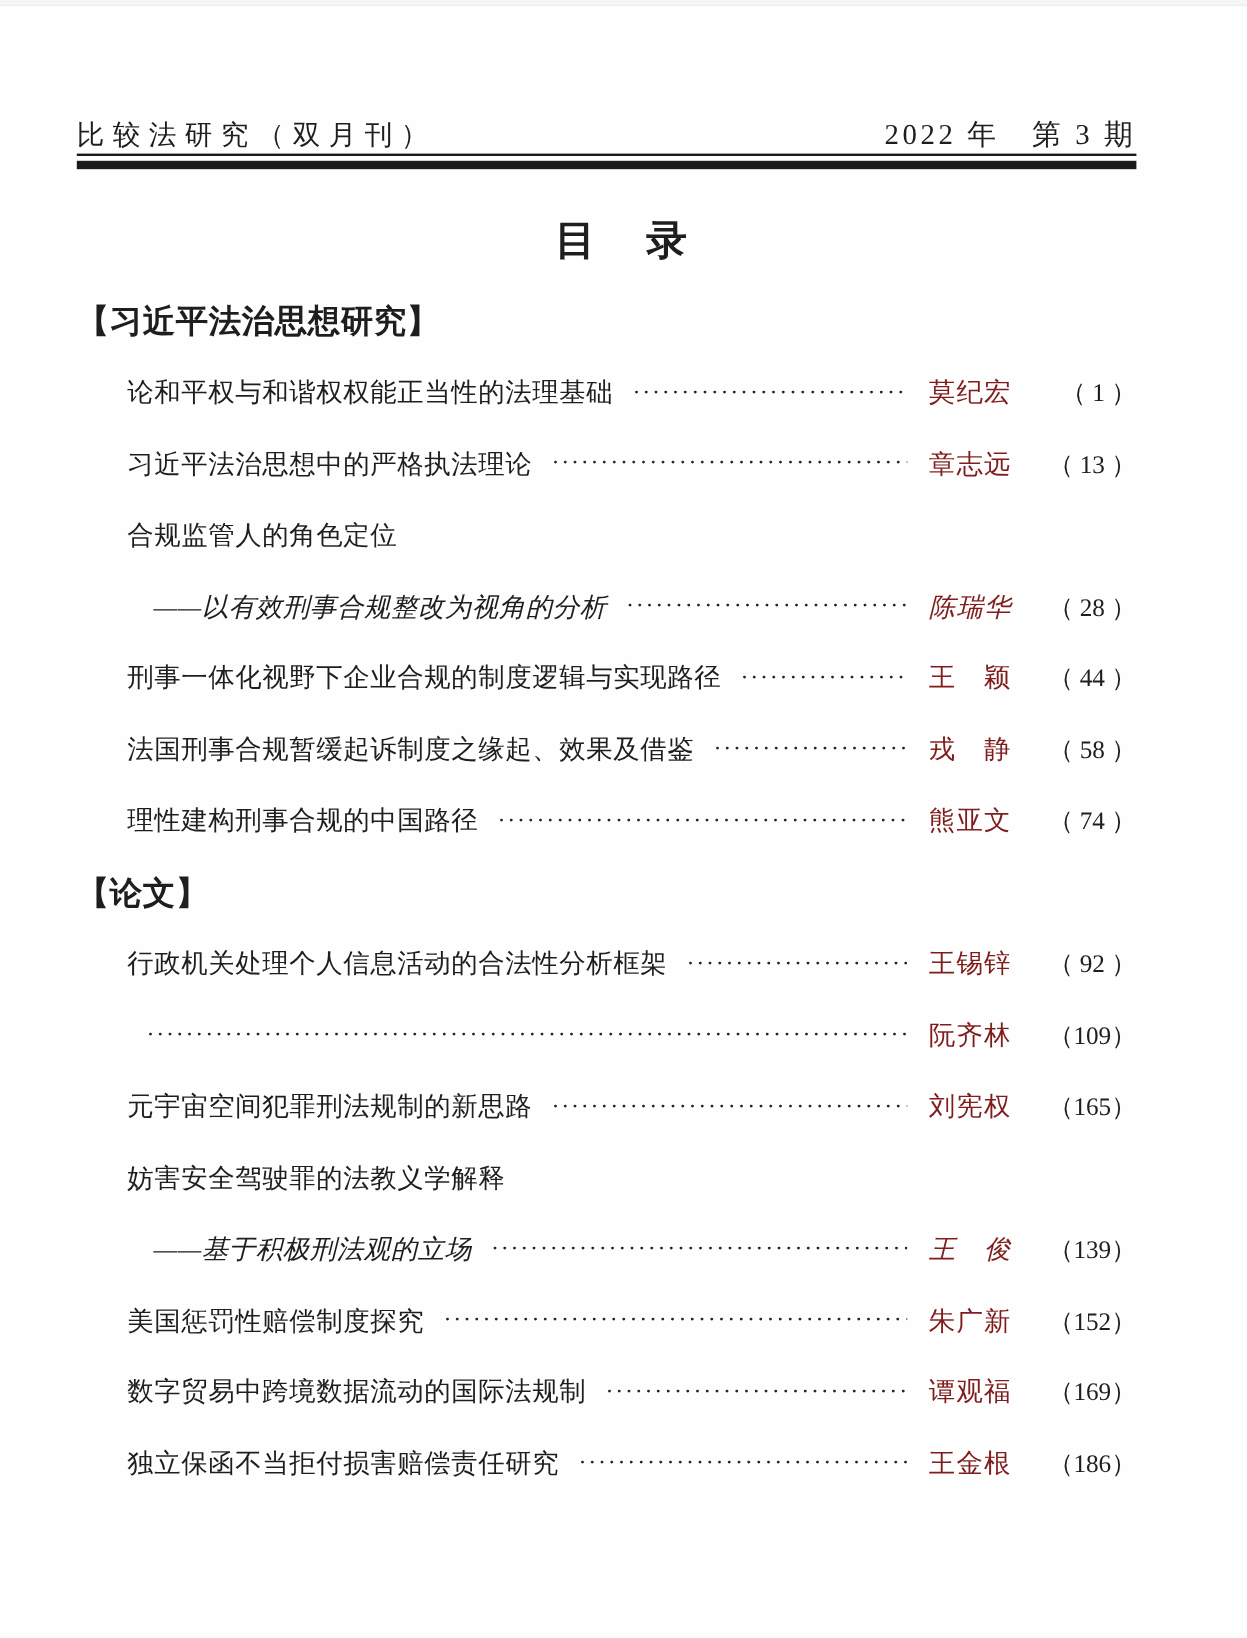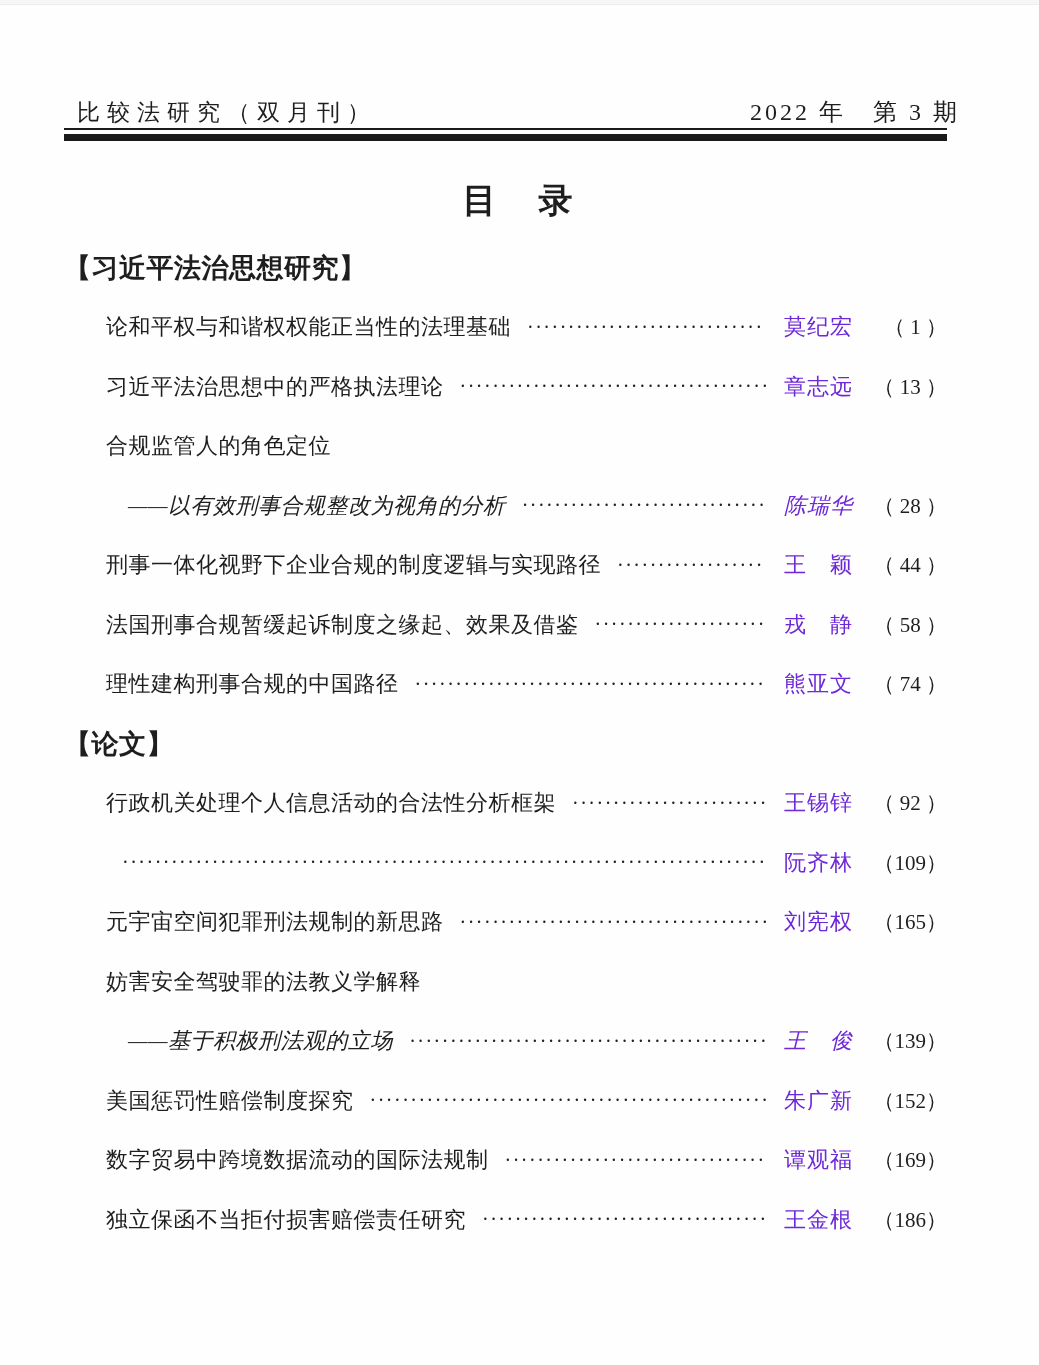--- a/index.html
+++ b/index.html
@@ -20,21 +20,21 @@
   .scan-edge {
     position: absolute;
     top: 0; left: 0; right: 0;
     height: 4px;
     background: #f6f6f6;
     border-bottom: 1px solid #ededed;
   }
   .header {
     position: absolute;
     top: 96px;
-    left: 77px;
+    left: 64px;
     width: 883px;
     display: flex;
     justify-content: space-between;
     align-items: baseline;
   }
   .journal-name {
     font-size: 23px;
     letter-spacing: 7px;
     white-space: nowrap;
   }
@@ -106,22 +106,22 @@
     white-space: nowrap;
     font-size: 20px;
     letter-spacing: 1.5px;
     margin: 0 18px 0 16px;
     color: #242424;
     font-style: normal;
   }
   .author {
     white-space: pre;
     letter-spacing: 1px;
-    margin-right: 6px;
-    color: #6d28d9;
+    margin-right: 16px;
+    color: #7f1d1d;
   }
   .page-no {
     font-size: 21px;
     white-space: pre;
     min-width: 88px;
     text-align: right;
     font-style: normal;
   }
 </style>
 </head>

